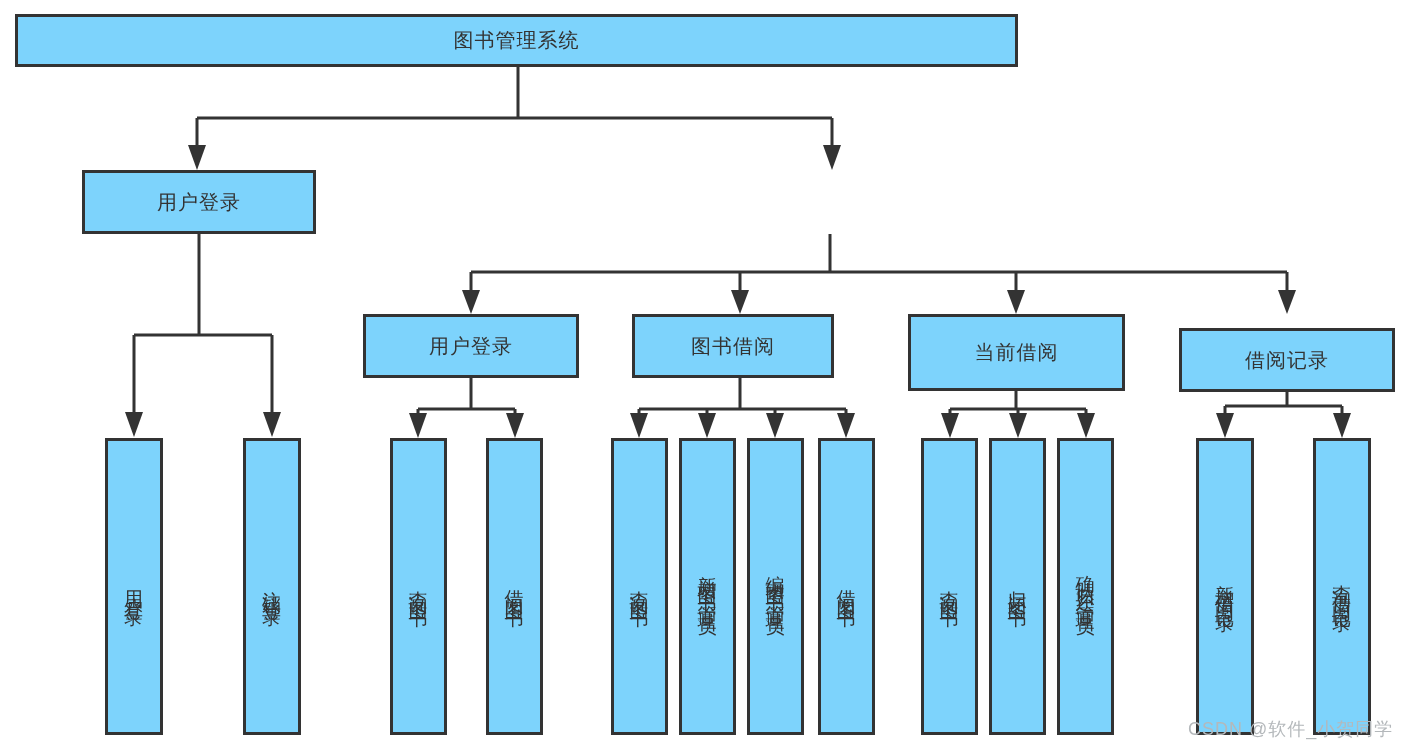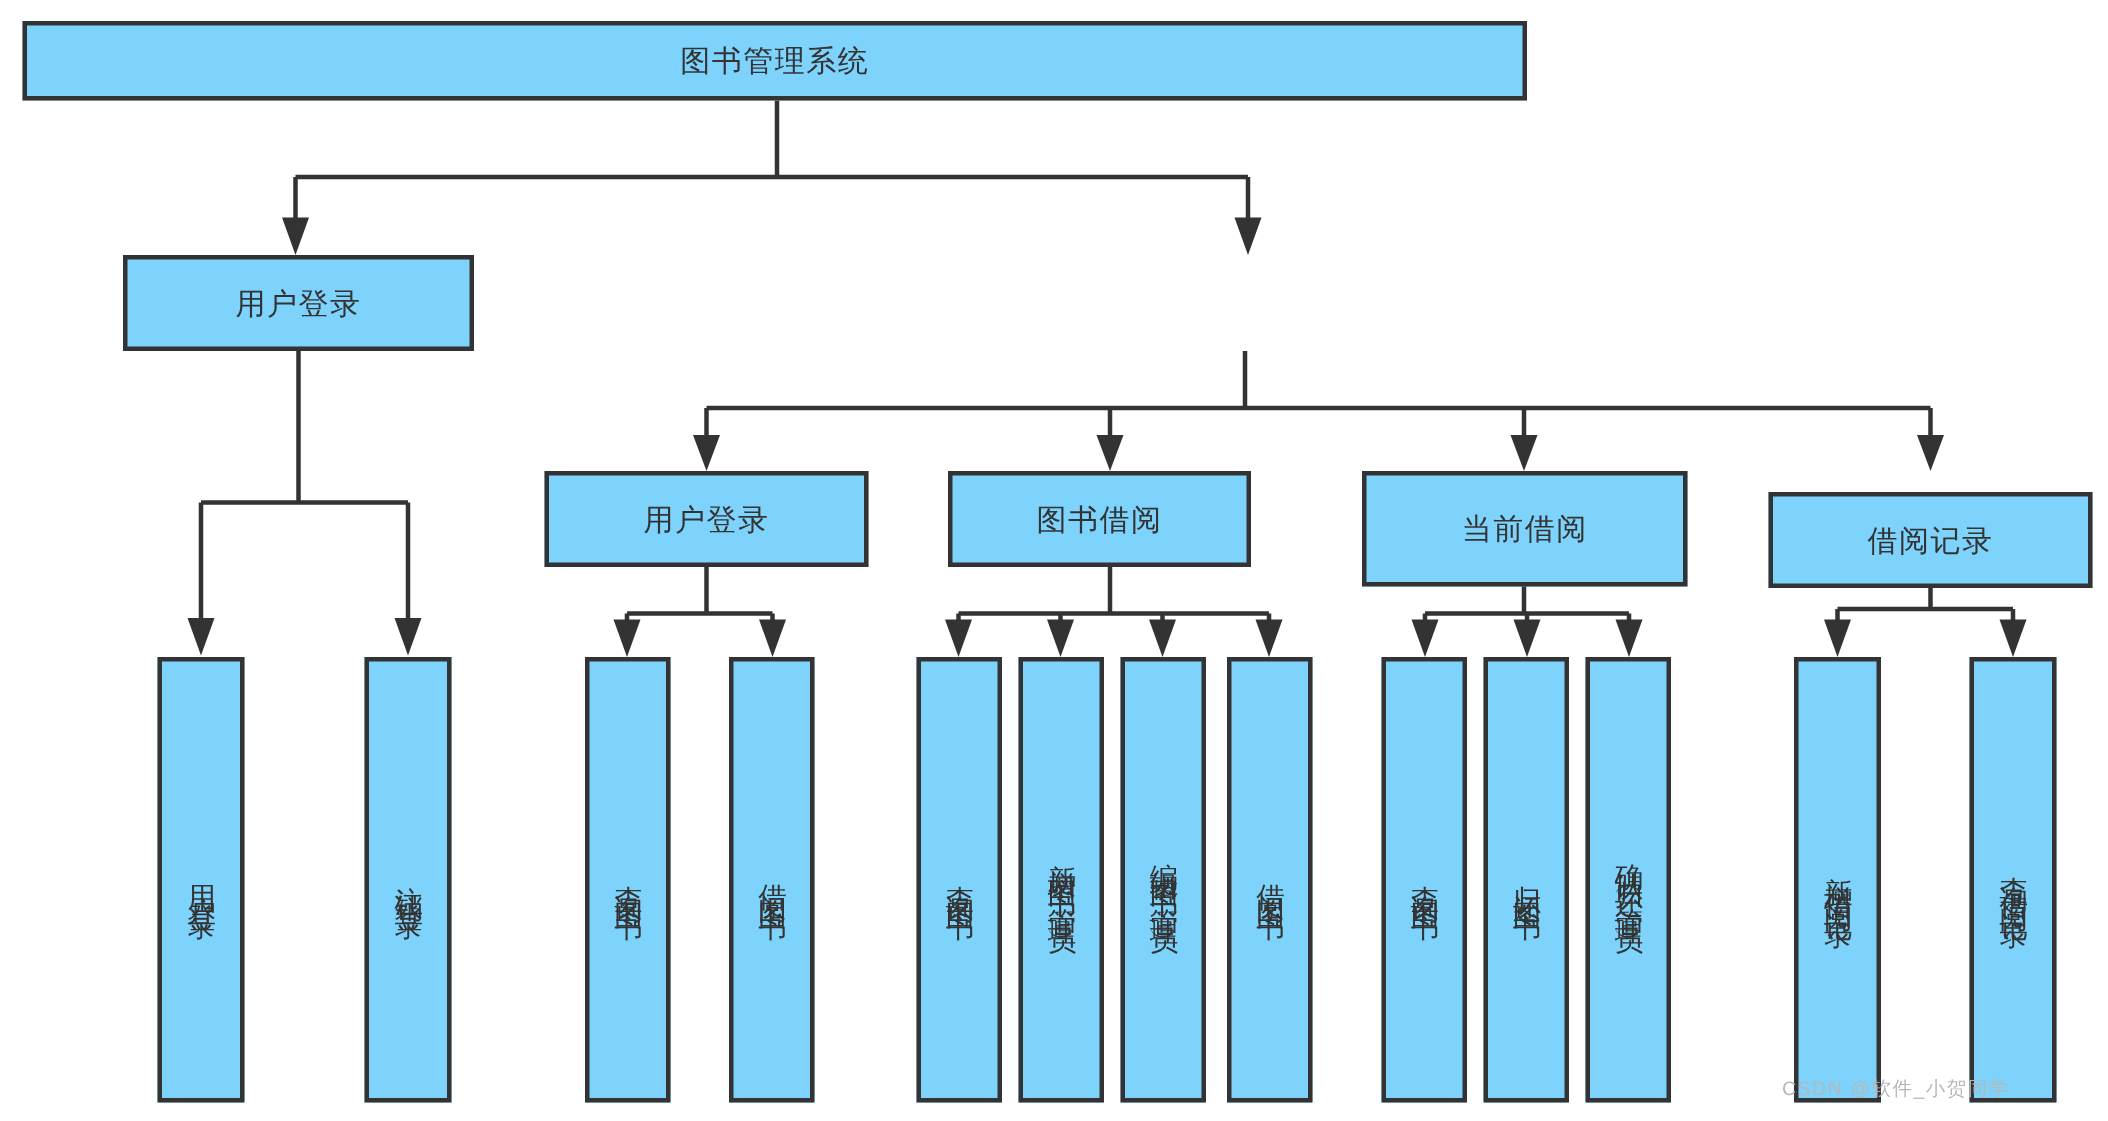--- a/index.html
+++ b/index.html
@@ -32,21 +32,21 @@
   .node.v .vtext{
     writing-mode:vertical-rl;
     text-orientation:mixed;
     font-size:19px;
     letter-spacing:6px;
     line-height:1;
   }
   .watermark{
     position:absolute;
     z-index:5;
-    font-size:13px;
+    font-size:18px;
     color:var(--wm);
     white-space:nowrap;
     letter-spacing:1px;
   }
 </style>
 </head>
 <body>
 
 <div class="canvas">
 

